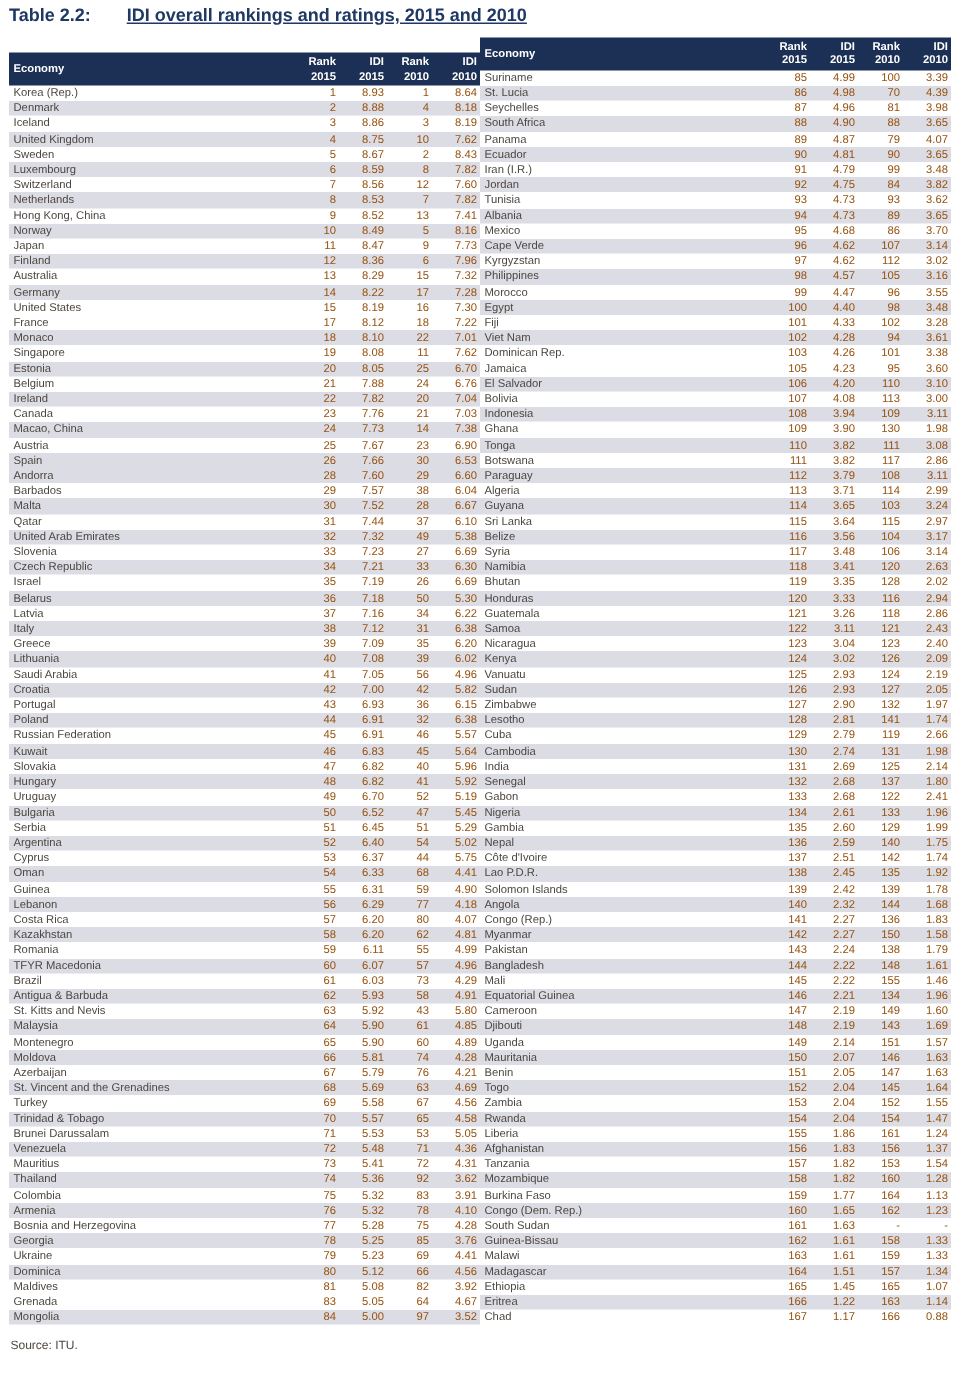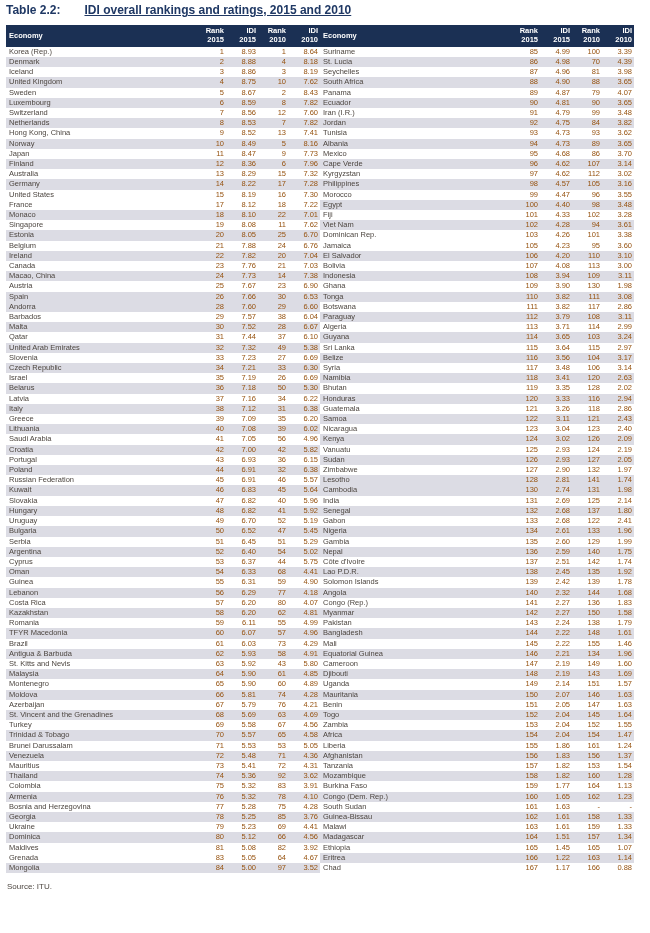--- a/index.html
+++ b/index.html
@@ -953,20 +953,27 @@
             <td class="num">132</td>
             <td class="num">1.97</td>
           </tr>
           <tr class="stripe">
             <td>Lesotho</td>
             <td class="num">128</td>
             <td class="num">2.81</td>
             <td class="num">141</td>
             <td class="num">1.74</td>
           </tr>
+          <tr>
+            <td>Cuba</td>
+            <td class="num">129</td>
+            <td class="num">2.79</td>
+            <td class="num">119</td>
+            <td class="num">2.66</td>
+          </tr>
           <tr class="stripe">
             <td>Cambodia</td>
             <td class="num">130</td>
             <td class="num">2.74</td>
             <td class="num">131</td>
             <td class="num">1.98</td>
           </tr>
           <tr>
             <td>India</td>
             <td class="num">131</td>
@@ -1122,21 +1129,21 @@
             <td class="num">1.64</td>
           </tr>
           <tr>
             <td>Zambia</td>
             <td class="num">153</td>
             <td class="num">2.04</td>
             <td class="num">152</td>
             <td class="num">1.55</td>
           </tr>
           <tr class="stripe">
-            <td>Africa</td>
+            <td>Rwanda</td>
             <td class="num">154</td>
             <td class="num">2.04</td>
             <td class="num">154</td>
             <td class="num">1.47</td>
           </tr>
           <tr>
             <td>Liberia</td>
             <td class="num">155</td>
             <td class="num">1.86</td>
             <td class="num">161</td>

